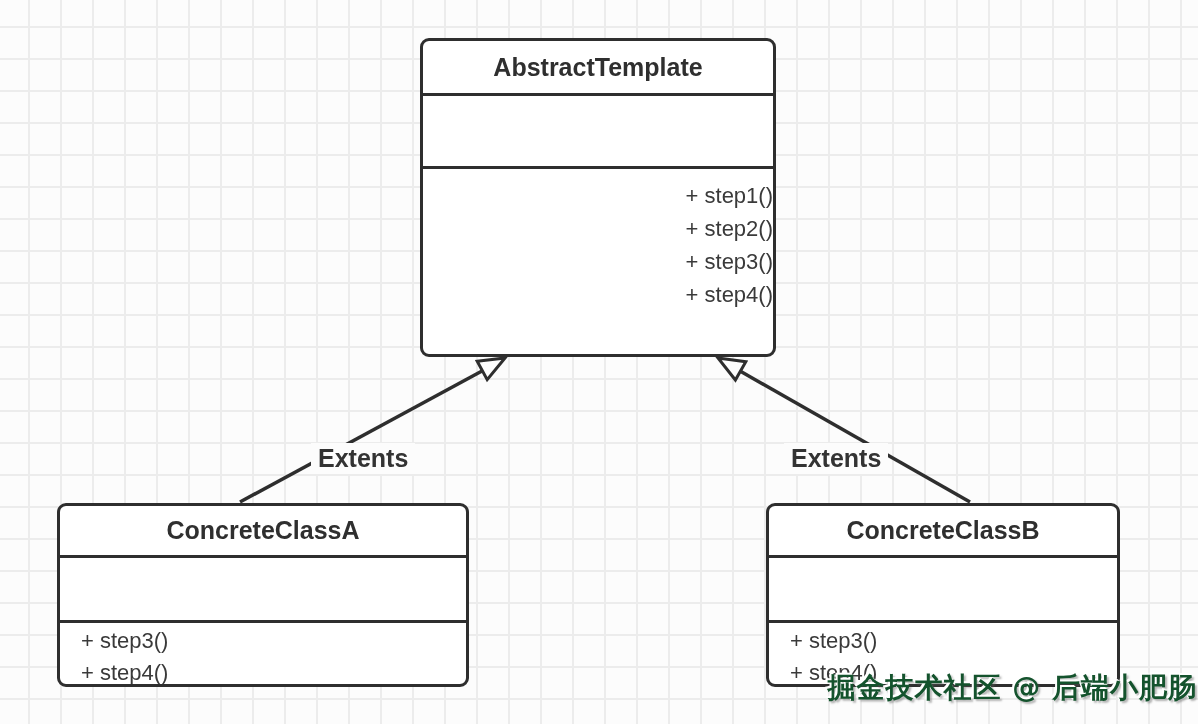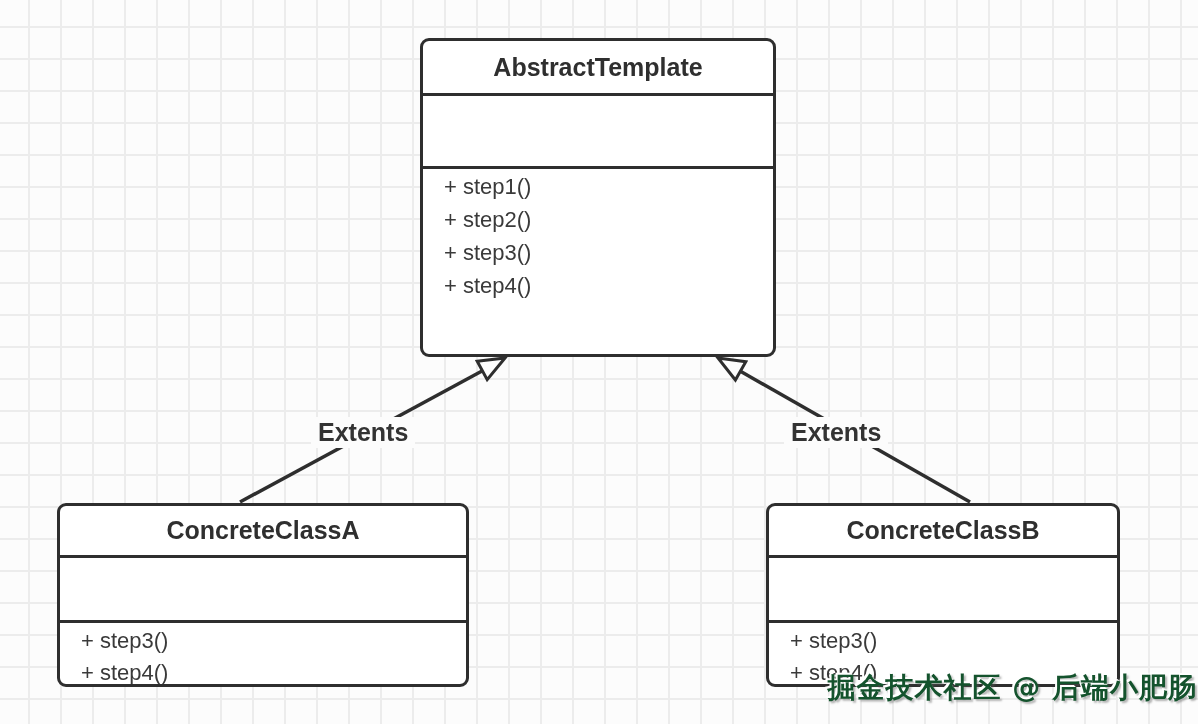--- a/index.html
+++ b/index.html
@@ -33,35 +33,35 @@
     display: flex; align-items: center; justify-content: center;
     font-weight: bold; font-size: 25px; color: #2f2f2f;
     border-bottom: 3px solid #2e2e2e;
   }
   .uml-attrs {
     border-bottom: 3px solid #2e2e2e;
     background: #ffffff;
   }
   .uml-methods {
     font-size: 22px; line-height: 33px;
-    padding: 1px 0 0 21px;
+    padding: 10px 0 0 21px;
     color: #3a3a3a;
   }
-  #cls-abstract { left: 420px; top: 38px;  width: 356px; height: 319px; }
+  #cls-abstract { left: 420px; top: 38px;  width: 356px; height: 319px; text-align: right; }
   #cls-abstract .uml-title { height: 55px; }
   #cls-abstract .uml-attrs { height: 73px; }
   #cls-a { left: 57px;  top: 503px; width: 412px; height: 184px; }
   #cls-b { left: 766px; top: 503px; width: 354px; height: 184px; }
   .concrete .uml-title { height: 52px; }
   .concrete .uml-attrs { height: 65px; }
   .concrete .uml-methods { font-size: 22px; line-height: 32px; padding-top: 2px; }
   .edge-label {
     position: absolute; z-index: 3;
     font-weight: bold; font-size: 25px; color: #333;
-    background: #fcfcfc; padding: 1px 7px;
+    background: #fcfcfc; padding: 1px 7px; margin-top: 26px;
   }
   #edge-label-left  { left: 311px; top: 417px; }
   #edge-label-right { left: 784px; top: 417px; }
   .watermark {
     position: absolute; top: 669px; right: 1px; z-index: 6;
     font-family: "DejaVu Sans", sans-serif;
     font-weight: bold; font-size: 28px; letter-spacing: 1px;
     color: #14532d;
     text-shadow: -2px -2px 0 #ffffff, -1px -1px 0 #ffffff, 2px 2px 2px rgba(90,90,90,0.45);
     white-space: nowrap;

